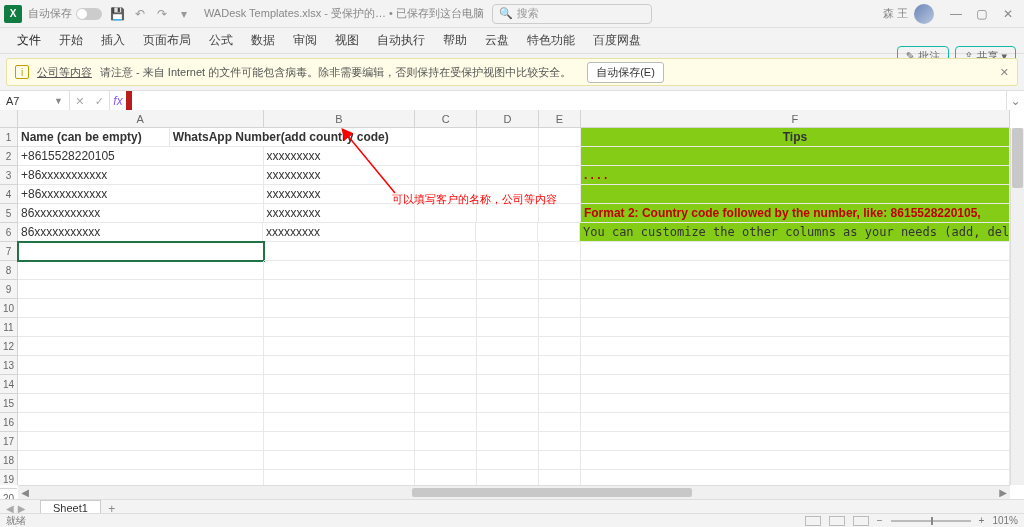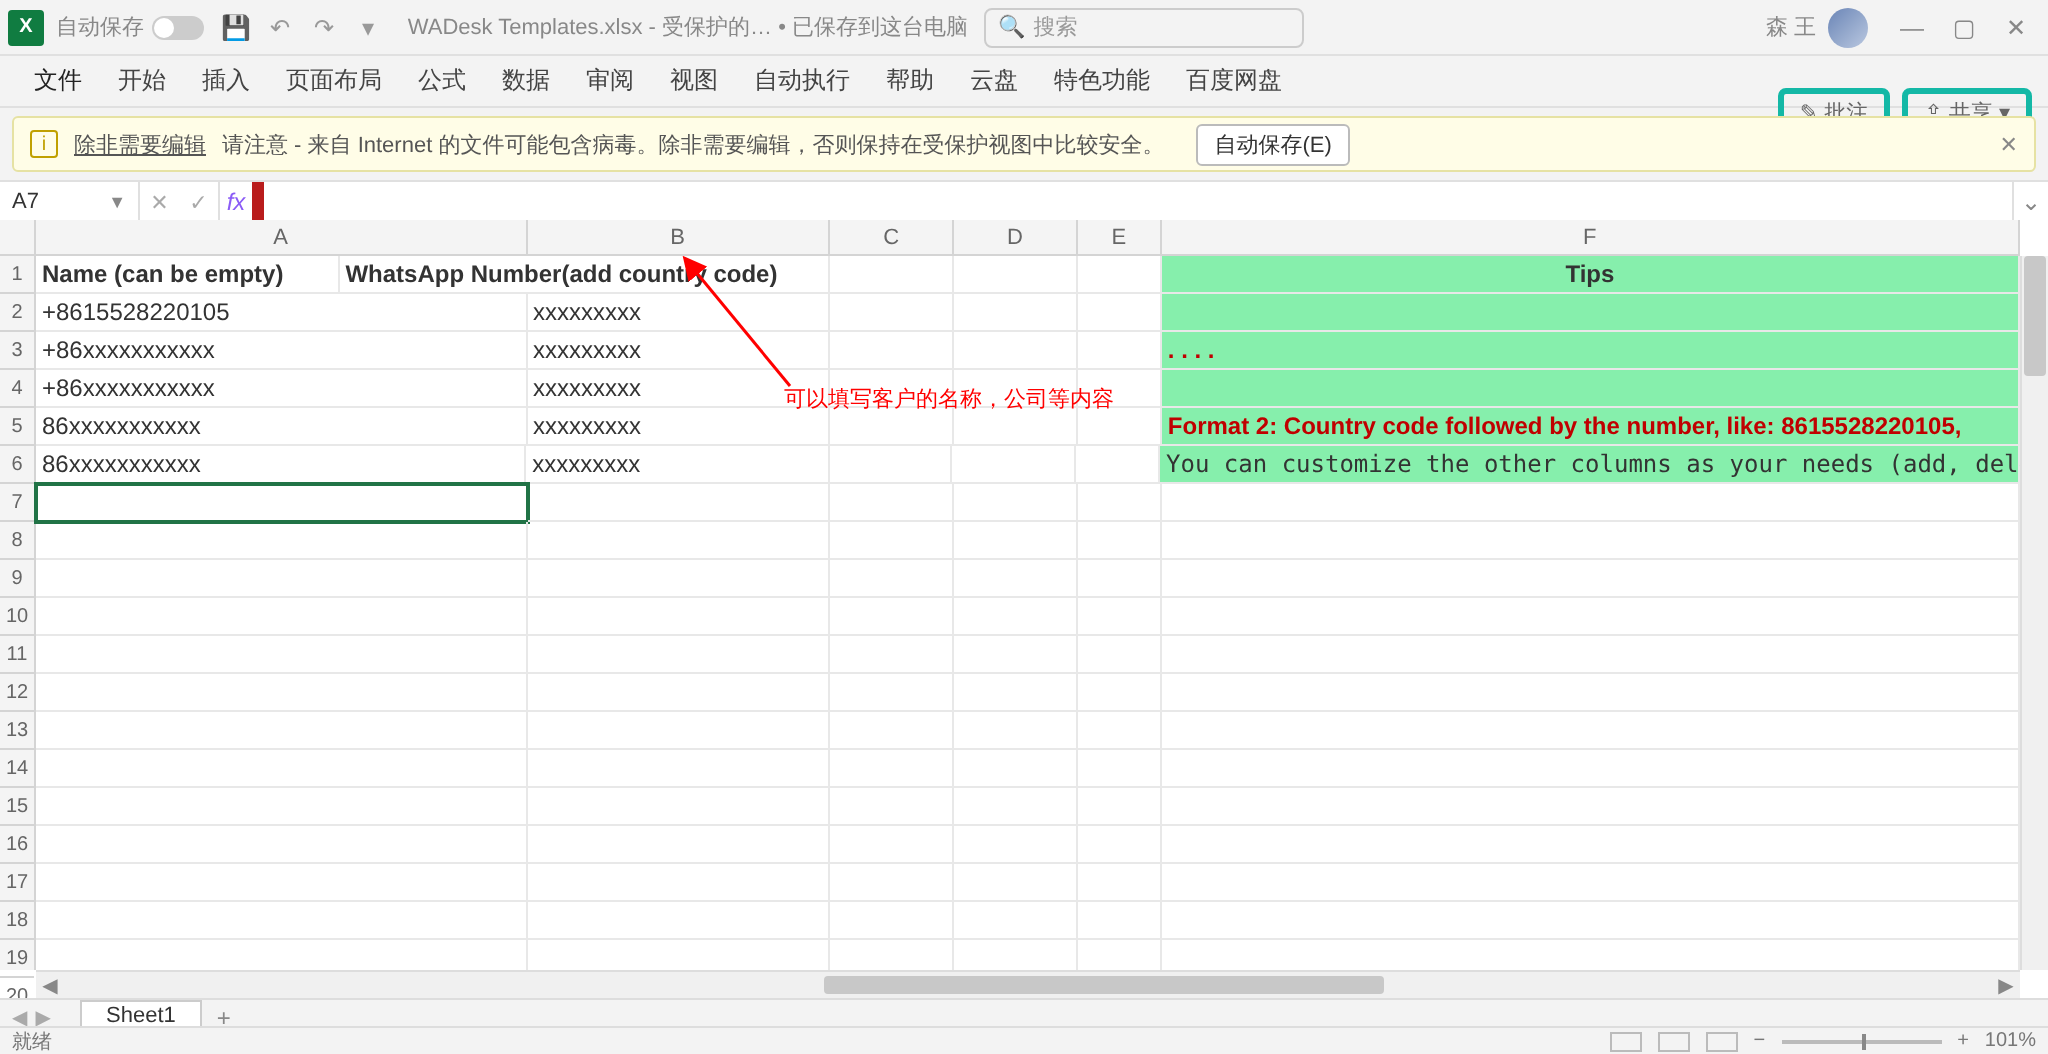--- a/index.html
+++ b/index.html
@@ -18,21 +18,21 @@
 .titlebar .user { position: absolute; right: 90px; display: flex; align-items: center; gap: 6px; font-size: 11px; color: #888; }
 .titlebar .avatar { width: 20px; height: 20px; border-radius: 50%; background: linear-gradient(135deg,#6a85b6,#bac8e0); }
 .titlebar .winctrl { position: absolute; right: 4px; display: flex; gap: 2px; color: #888; }
 .titlebar .winctrl span { width: 24px; text-align: center; cursor: pointer; }
 
 
 .ribbon { height: 26px; background: #f3f3f3; display: flex; align-items: center; padding: 0 8px; border-bottom: 1px solid #e0e0e0; position: relative; }
 .ribbon .tab { padding: 0 9px; font-size: 12px; color: #444; cursor: pointer; height: 26px; display: flex; align-items: center; }
 .ribbon .tab.file { color: #222; }
 .ribbon .right-actions { position: absolute; right: 8px; display: flex; gap: 6px; }
-.ribbon .right-actions .pill { border: 3px solid #14b8a6; border-radius: 4px; padding: 2px 8px; font-size: 11px; color: #666; cursor: pointer; margin-top: 32px; }
+.ribbon .right-actions .pill { border: 1px solid #14b8a6; border-radius: 4px; padding: 2px 8px; font-size: 11px; color: #666; cursor: pointer; margin-top: 32px; }
 
 
 .protectbar { height: 28px; background: #fffde7; border: 1px solid #e6e2a3; margin: 4px 6px; border-radius: 3px; display: flex; align-items: center; padding: 0 8px; font-size: 11px; gap: 8px; position: relative; }
 .protectbar .shield { width: 14px; height: 14px; border: 1px solid #c0a000; border-radius: 2px; display: flex; align-items: center; justify-content: center; color: #c0a000; font-size: 10px; }
 .protectbar .title { text-decoration: underline; color: #555; }
 .protectbar .msg { color: #555; }
 .protectbar .enable { border: 1px solid #bbb; background: #fff; padding: 2px 8px; border-radius: 3px; cursor: pointer; margin-left: 8px; }
 .protectbar .close { position: absolute; right: 8px; color: #888; cursor: pointer; }
 
 
@@ -48,21 +48,21 @@
 .gridwrap { position: absolute; top: 110px; left: 0; right: 0; bottom: 28px; background: #fff; overflow: hidden; }
 .colheads { position: absolute; top: 0; left: 18px; right: 14px; height: 18px; display: flex; background: #f4f4f4; border-bottom: 1px solid #d4d4d4; }
 .colheads .ch { border-right: 1px solid #d4d4d4; text-align: center; font-size: 11px; color: #666; line-height: 18px; }
 .rowheads { position: absolute; top: 18px; left: 0; width: 18px; bottom: 14px; background: #f4f4f4; border-right: 1px solid #d4d4d4; }
 .rowheads .rh { height: 19px; border-bottom: 1px solid #d4d4d4; text-align: center; font-size: 10px; color: #666; line-height: 19px; }
 .selectall { position: absolute; top: 0; left: 0; width: 18px; height: 18px; background: #f4f4f4; border-right: 1px solid #d4d4d4; border-bottom: 1px solid #d4d4d4; }
 .cells { position: absolute; top: 18px; left: 18px; right: 14px; bottom: 14px; }
 .row { display: flex; height: 19px; }
 .cell { border-right: 1px solid #e8e8e8; border-bottom: 1px solid #e8e8e8; padding: 0 3px; font-size: 12px; line-height: 19px; white-space: nowrap; overflow: visible; }
 .cell.bold { font-weight: bold; }
-.yellow { background: #86efac; }
+.yellow { background: #84cc16; }
 .redbold { color: #c00000; font-weight: bold; }
 .mono { font-family: "SimSun", monospace; }
 .selcell { outline: 2px solid #217346; outline-offset: -1px; }
 
 
 .vscroll { position: absolute; top: 18px; right: 0; width: 14px; bottom: 14px; background: #f0f0f0; border-left: 1px solid #ddd; }
 .vscroll .thumb { position: absolute; top: 0; left: 1px; right: 1px; height: 60px; background: #c8c8c8; border-radius: 2px; }
 .hscroll { position: absolute; bottom: 0; left: 18px; right: 14px; height: 14px; background: #f0f0f0; border-top: 1px solid #ddd; display:flex; align-items:center; }
 .hscroll .track { flex:1; height:100%; position:relative; margin-left: 380px; }
 .hscroll .thumb { position:absolute; left:0; top:2px; bottom:2px; width:280px; background:#c8c8c8; border-radius:2px; }
@@ -132,21 +132,21 @@
   <div class="tab">特色功能</div>
   <div class="tab">百度网盘</div>
   <div class="right-actions">
     <div class="pill">✎ <span>批注</span></div>
     <div class="pill">⇪ <span>共享</span> ▾</div>
   </div>
 </div>
 
 <div class="protectbar">
   <span class="shield">i</span>
-  <span class="title">除非需要编辑</span>
+  <span class="title">公司等内容</span>
   <span class="msg">请注意 - 来自 Internet 的文件可能包含病毒。除非需要编辑，否则保持在受保护视图中比较安全。</span>
   <span class="enable">自动保存(E)</span>
   <span class="close">✕</span>
 </div>
 
 <div class="fbar">
   <div class="namebox">
     <span>A7</span>
     <span class="dd">▼</span>
   </div>

